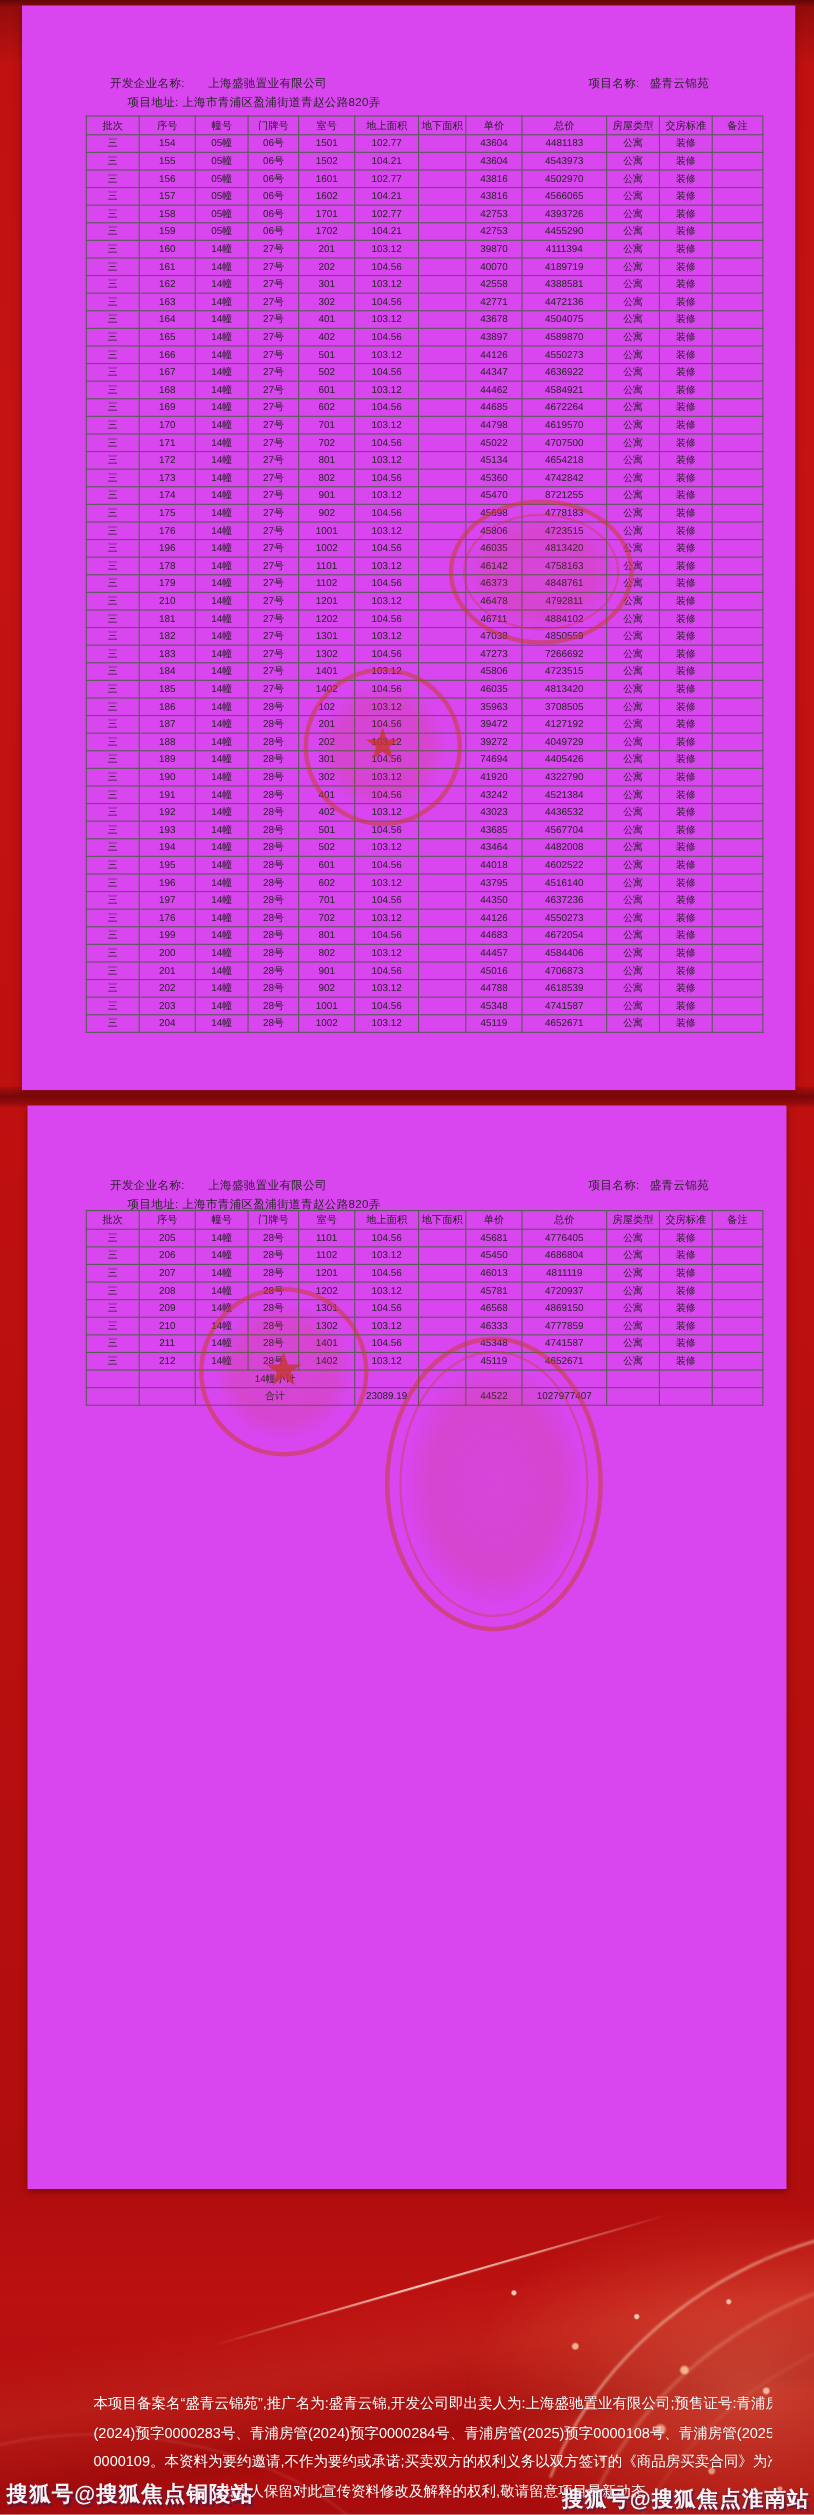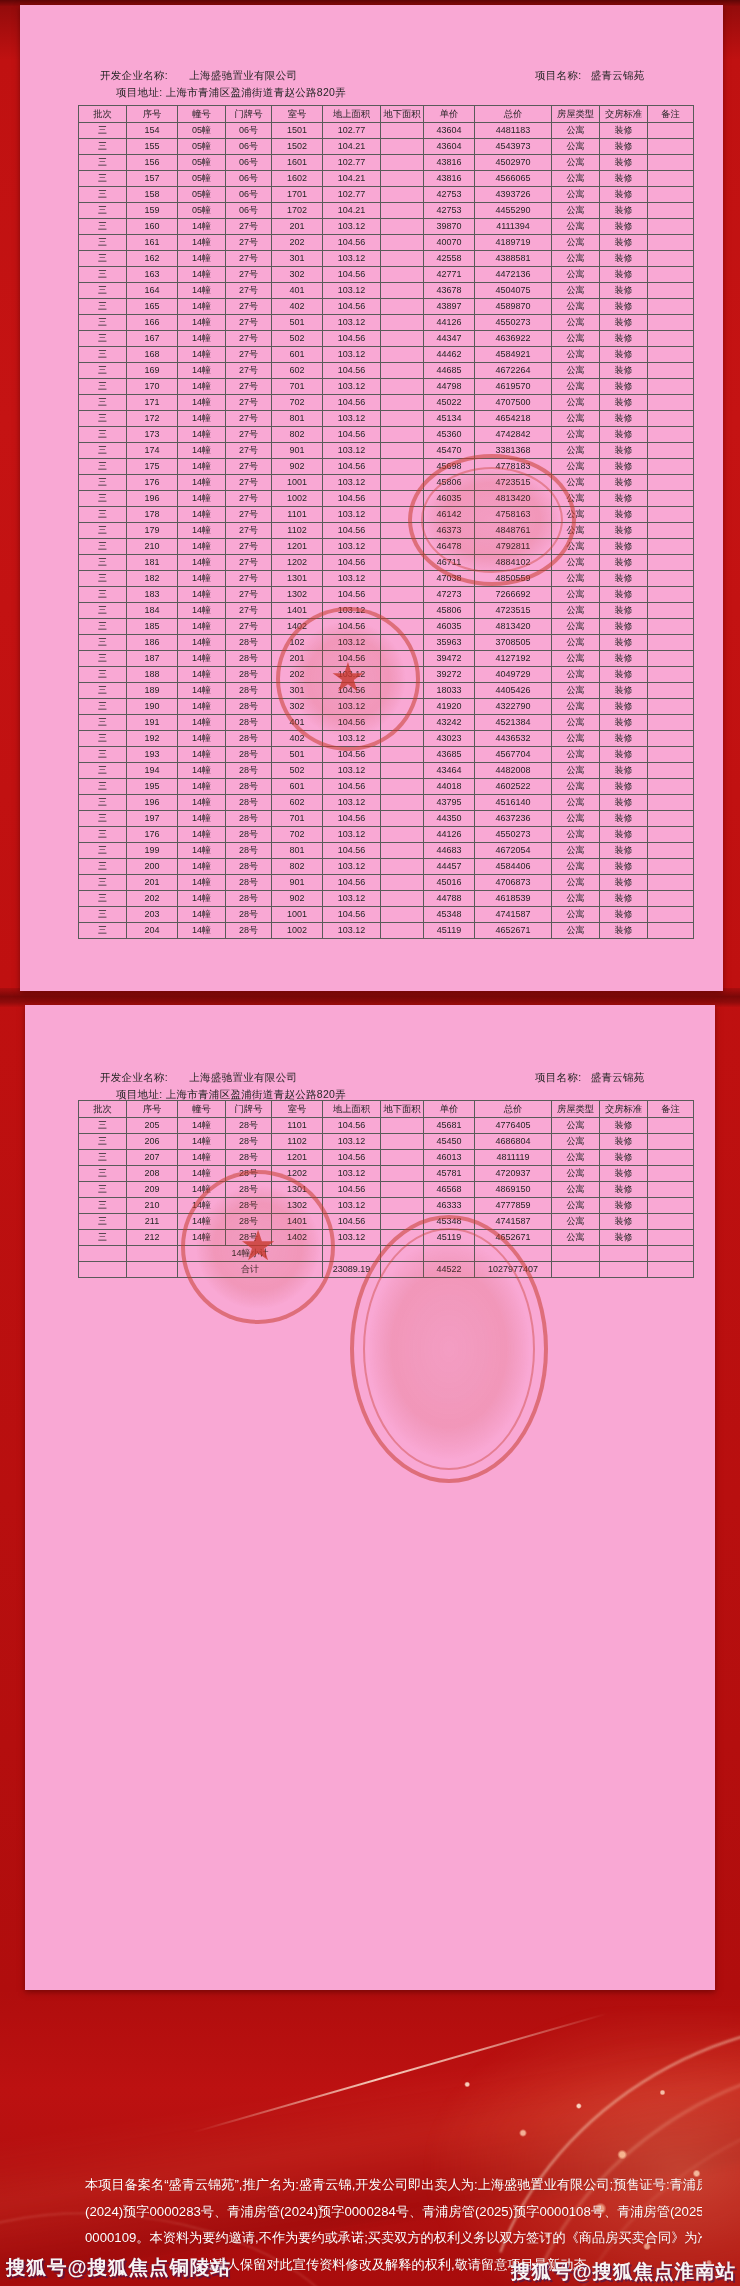--- a/index.html
+++ b/index.html
@@ -6,21 +6,21 @@
   body{
     width:740px;height:2286px;position:relative;overflow:hidden;
     font-family:"Liberation Sans","DejaVu Sans",sans-serif;
     background:linear-gradient(180deg,#8f0b0b 0px,#c01111 60px,#c51313 420px,#bf1010 980px,#b80f0f 1500px,#b00d0d 1990px,#bc1111 2090px,#a80c0c 2286px);
   }
   .abs{position:absolute;}
   
   .top-strip{left:0;top:0;width:740px;height:6px;background:linear-gradient(180deg,#5f0606,#8f0b0b);}
   .page-gap{left:0;top:988px;width:740px;height:19px;background:linear-gradient(180deg,rgba(90,6,6,.2),#7a0808 45%,#8f0b0b 75%,rgba(150,12,12,.15));}
   
-  .page{background:#f9a8d4;box-shadow:0 2px 6px rgba(70,0,0,.55);}
+  .page{background:#d946ef;box-shadow:0 2px 6px rgba(70,0,0,.55);}
   .page1{left:20px;top:5px;width:703px;height:986px;}
   .page2{left:25px;top:1005px;width:690px;height:985px;}
   .ph{position:absolute;font-size:10.5px;color:#272727;white-space:nowrap;letter-spacing:.3px;}
   
   table.price{position:absolute;border-collapse:collapse;table-layout:fixed;width:615px;background:transparent;}
   table.price td,table.price th{
     border:1px solid #5a5a5a;padding:0;text-align:center;overflow:hidden;white-space:nowrap;
     font-size:9px;line-height:15px;height:15px;color:#262626;font-weight:normal;
   }
   table.price th{font-size:9.3px;height:16px;line-height:16px;color:#1f1f1f;}
@@ -409,21 +409,21 @@
         </tr>
         <tr>
           <td>三</td>
           <td>174</td>
           <td>14幢</td>
           <td>27号</td>
           <td>901</td>
           <td>103.12</td>
           <td></td>
           <td>45470</td>
-          <td>3381368</td>
+          <td>8721255</td>
           <td>公寓</td>
           <td>装修</td>
           <td></td>
         </tr>
         <tr>
           <td>三</td>
           <td>175</td>
           <td>14幢</td>
           <td>27号</td>
           <td>902</td>
@@ -618,21 +618,21 @@
           <td></td>
         </tr>
         <tr>
           <td>三</td>
           <td>189</td>
           <td>14幢</td>
           <td>28号</td>
           <td>301</td>
           <td>104.56</td>
           <td></td>
-          <td>18033</td>
+          <td>74694</td>
           <td>4405426</td>
           <td>公寓</td>
           <td>装修</td>
           <td></td>
         </tr>
         <tr>
           <td>三</td>
           <td>190</td>
           <td>14幢</td>
           <td>28号</td>

